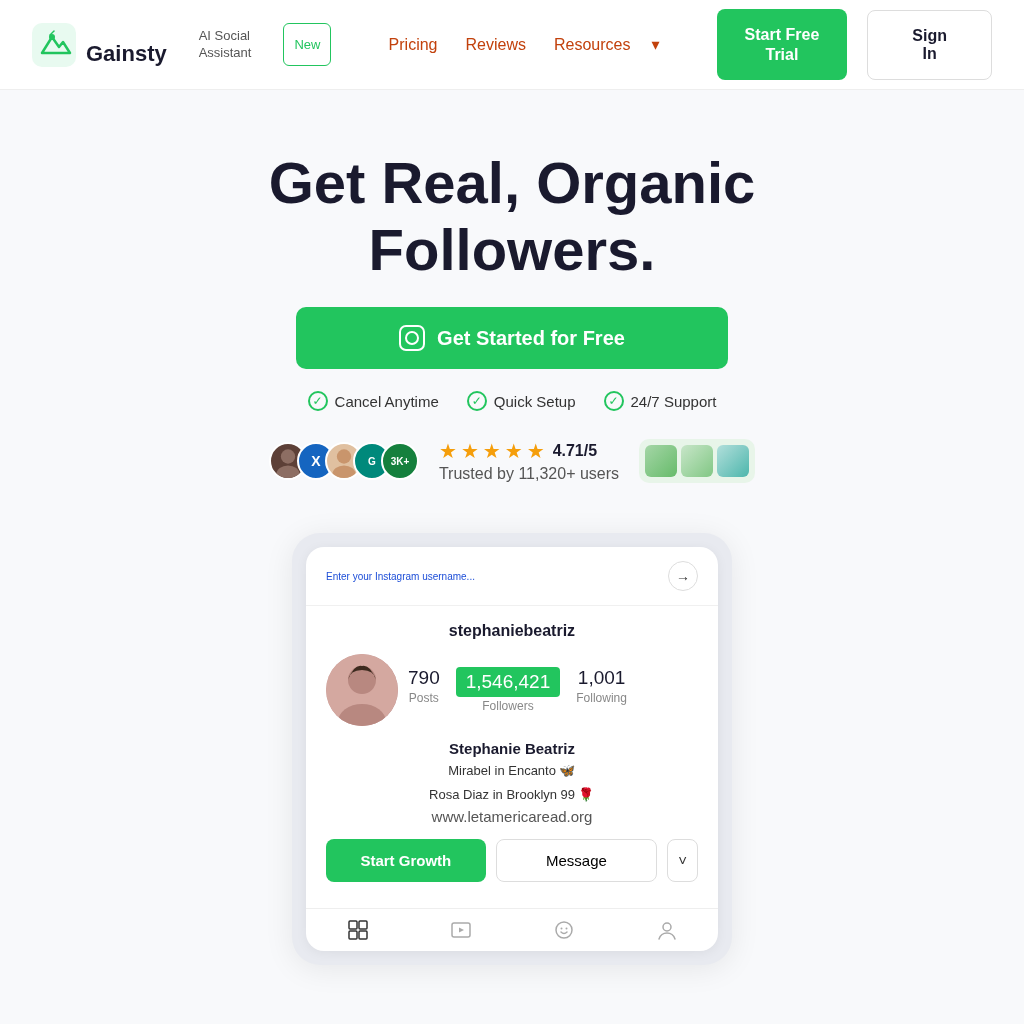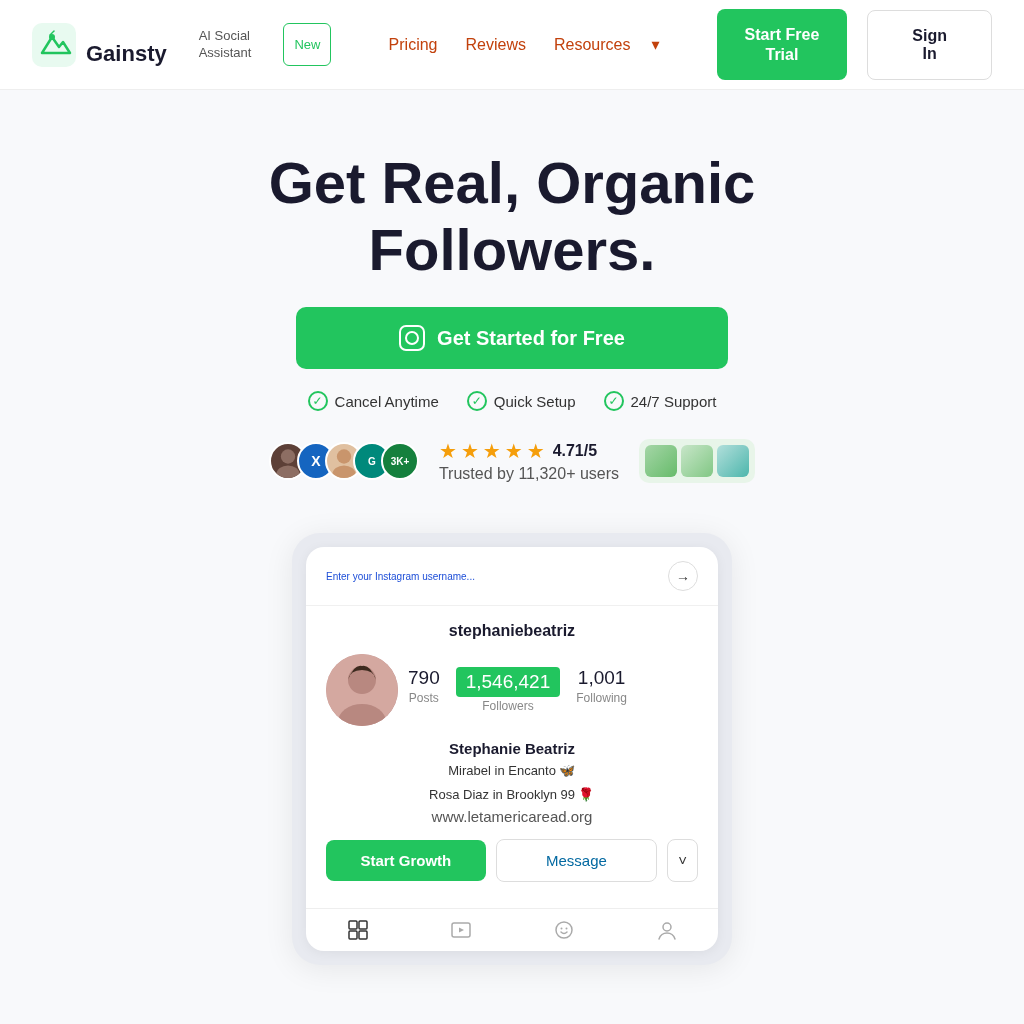--- a/index.html
+++ b/index.html
@@ -127,28 +127,28 @@
     .stat-value { font-size: 19px; font-weight: 400; color: #1a1a2e; }
     .stat-value.highlight {
       background: #22c55e; color: #fff; border-radius: 4px;
       padding: 4px 10px;
     }
     .stat-label { font-size: 12px; color: #888; margin-top: 2px; }
     .profile-name { font-size: 15px; font-weight: 700; margin-bottom: 4px; }
     .profile-bio { font-size: 13px; color: #333; line-height: 1.5; margin-bottom: 4px; }
     .profile-link { font-size: 15px; color: #555; }
     .profile-actions {
-      display: flex; align-items: center; gap: 10px; margin-top: 14px; padding: 0 0 10px;
+      display: flex; gap: 10px; margin-top: 14px; padding: 0 0 10px;
     }
     .btn-growth {
       background: #22c55e; color: #fff; border: none; border-radius: 8px;
       padding: 12px 24px; font-size: 15px; font-weight: 600; cursor: pointer; flex: 1;
     }
     .btn-message {
-      background: #fff; color: #0369a1; border: 1.5px solid #ddd; border-radius: 8px;
+      background: #fff; color: #000000; border: 1.5px solid #ddd; border-radius: 8px;
       padding: 12px 24px; font-size: 15px; font-weight: 500; cursor: pointer; flex: 1;
     }
     .btn-more {
       background: #fff; color: #333; border: 1.5px solid #ddd; border-radius: 8px;
       padding: 12px 10px; font-size: 15px; cursor: pointer;
     }
     .phone-tabs {
       display: flex; border-top: 1px solid #eee; padding: 10px 0;
     }
     .phone-tab {

